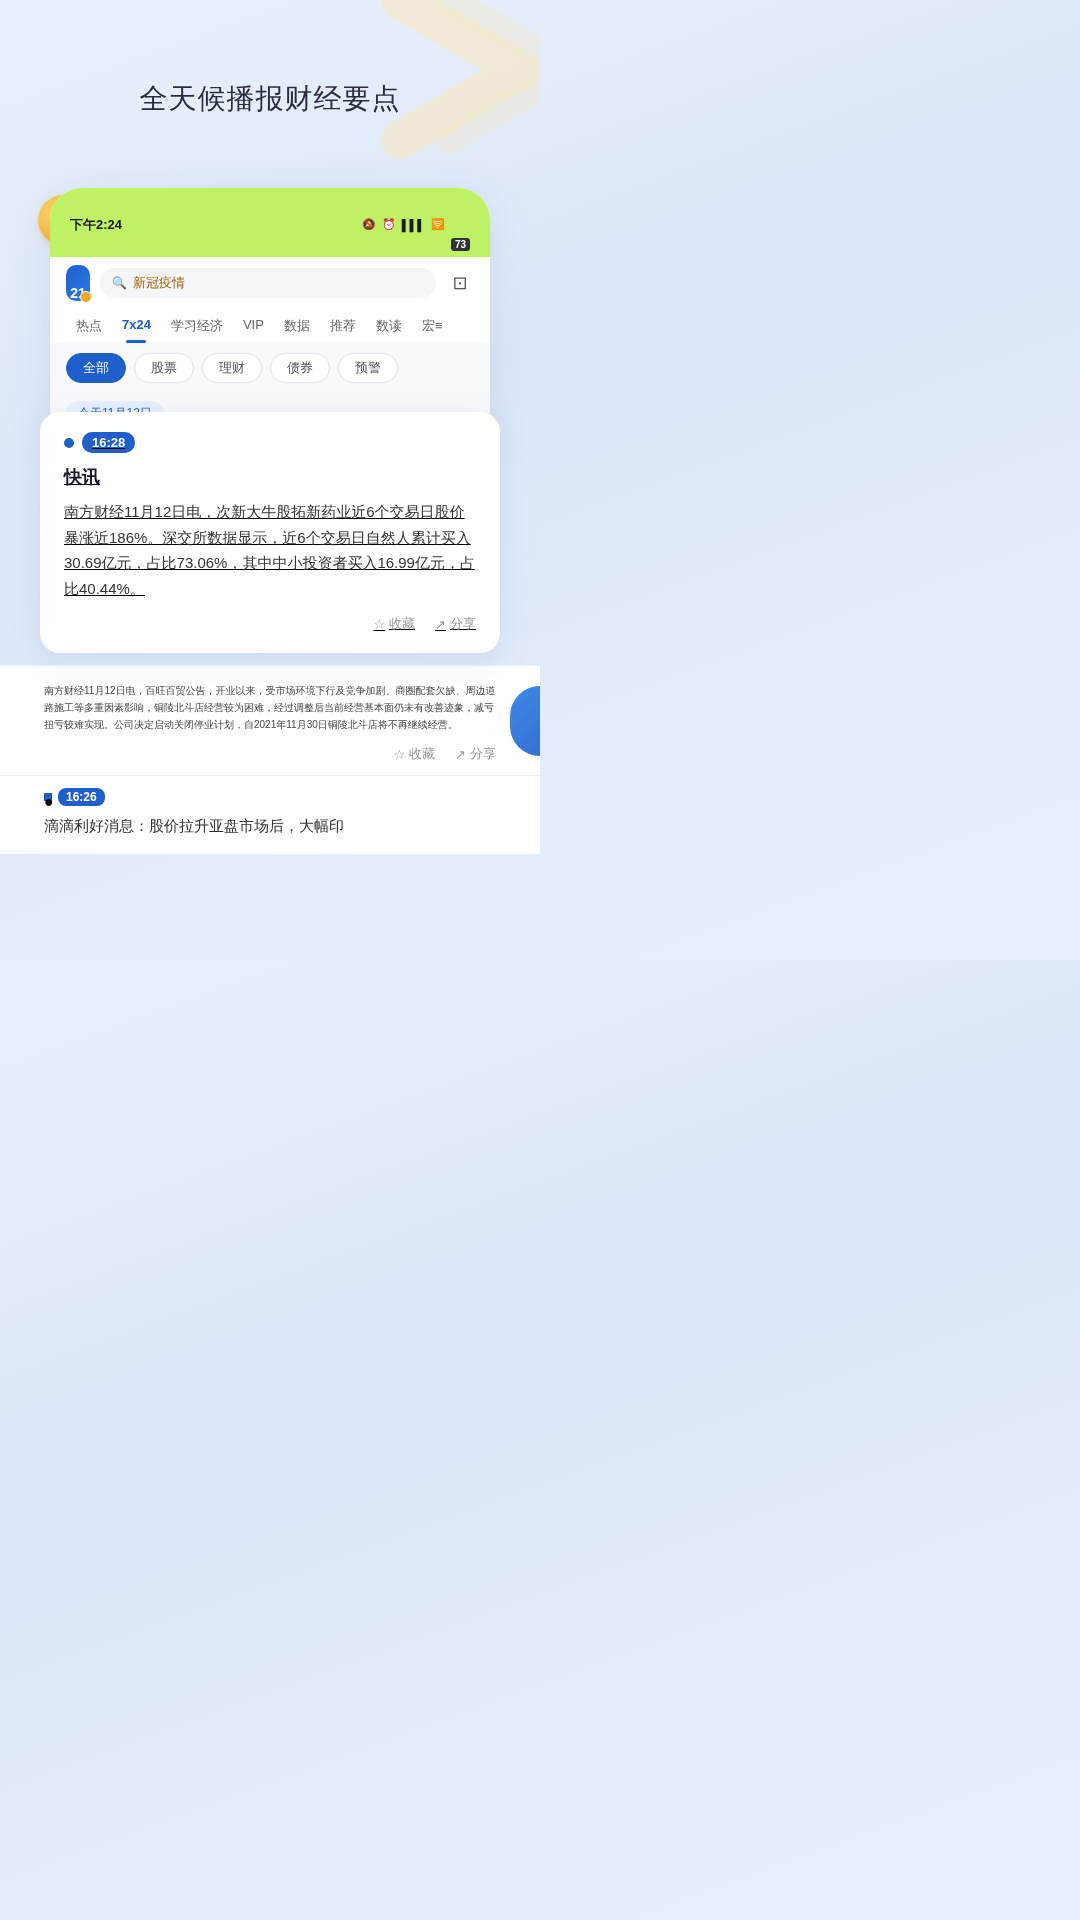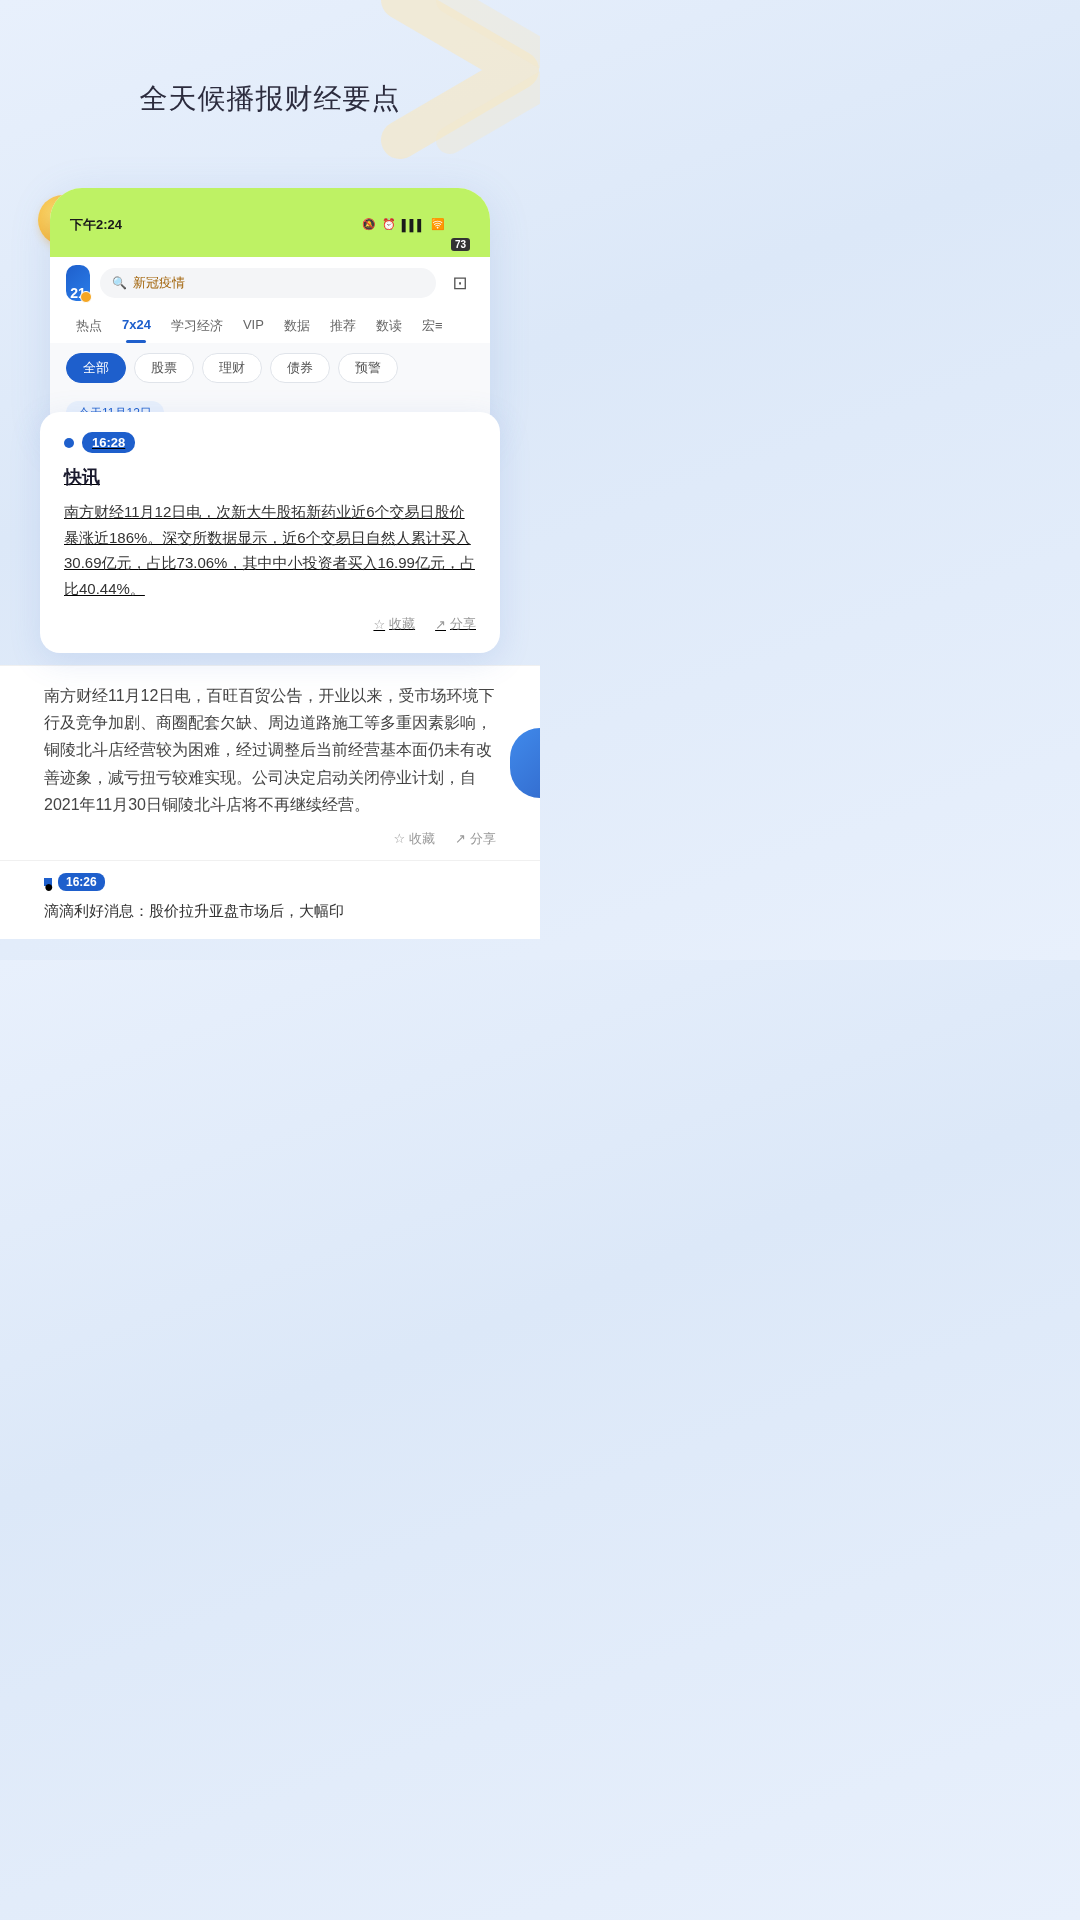--- a/index.html
+++ b/index.html
@@ -284,21 +284,21 @@
       margin-top: 14px;
     }
     .news-action {
       display: flex;
       align-items: center;
       gap: 4px;
       font-size: 13px;
       color: #999;
     }
     .article-partial-text {
-      font-size: 16px;
+      font-size: 10px;
       line-height: 1.7;
       color: #444;
     }
     .article-partial-actions {
       display: flex;
       justify-content: flex-end;
       gap: 20px;
       margin-top: 12px;
     }
   </style>

